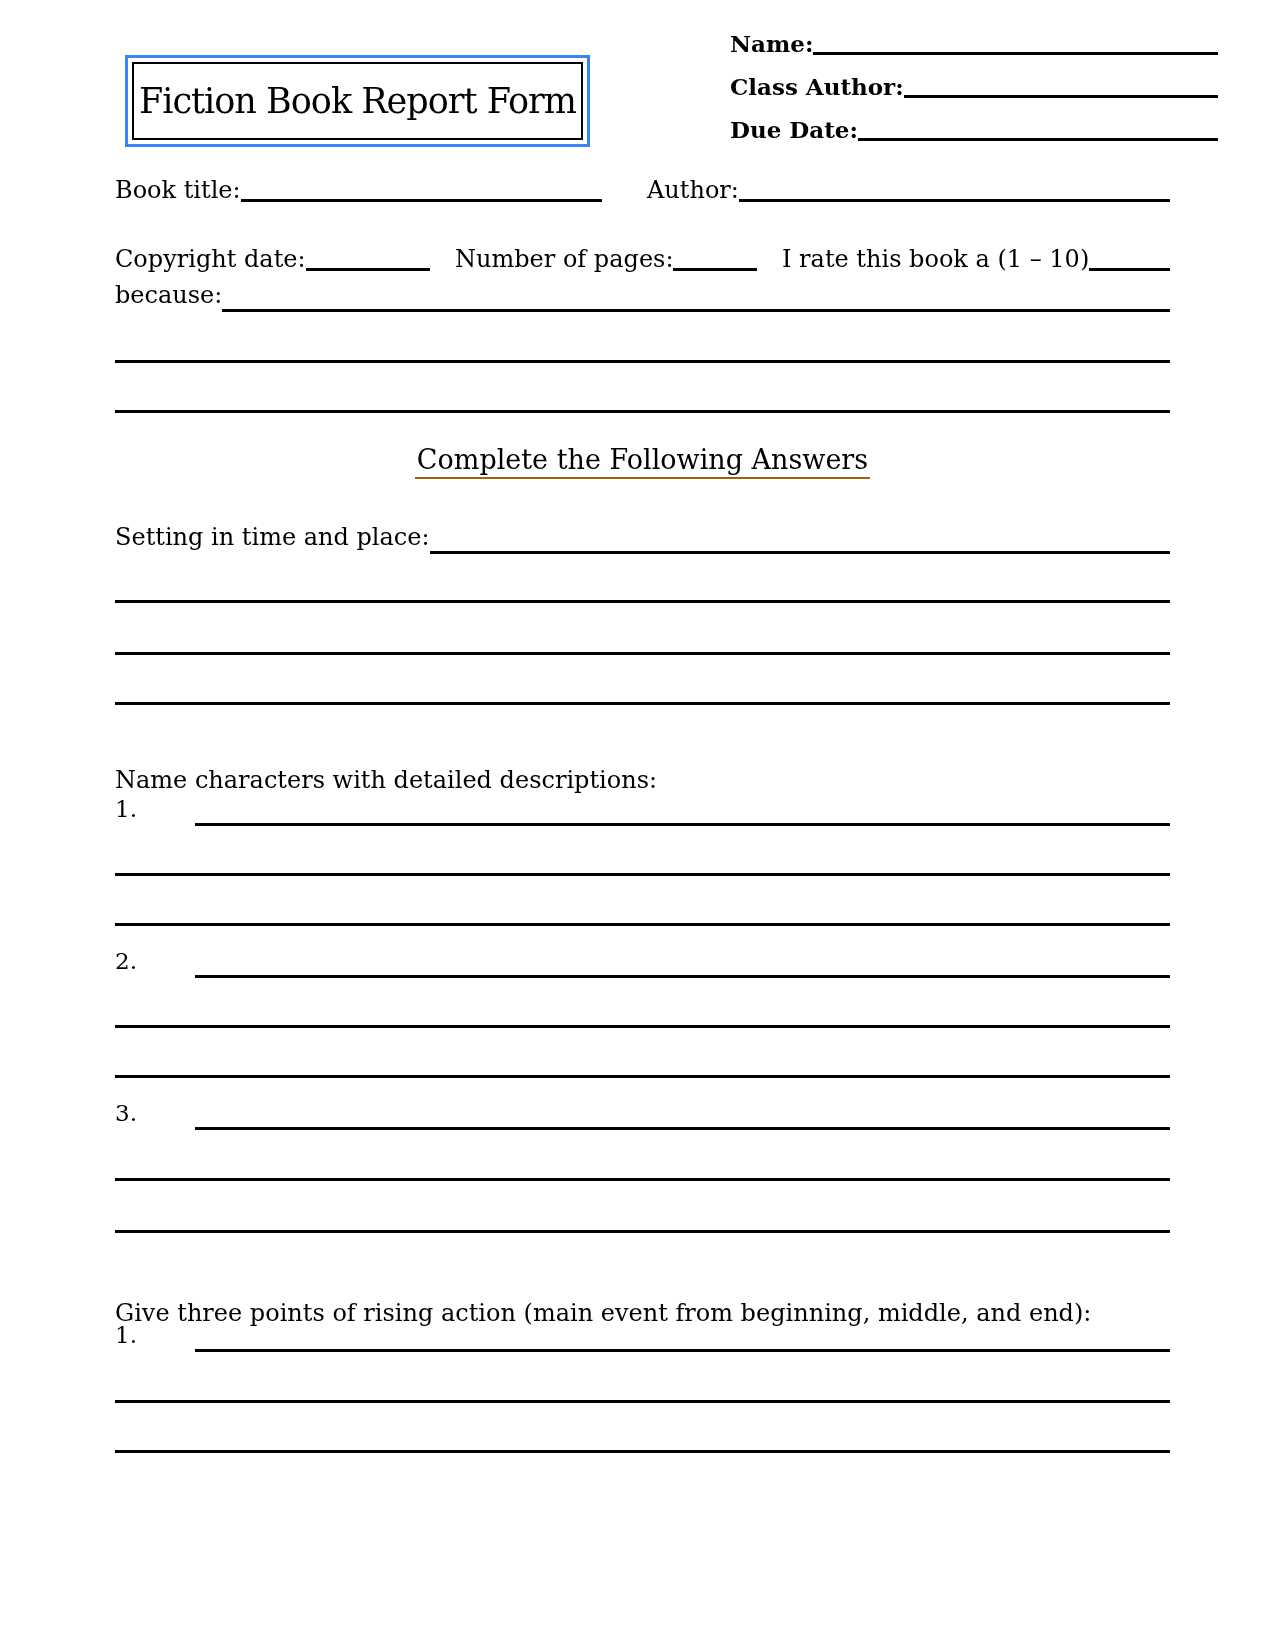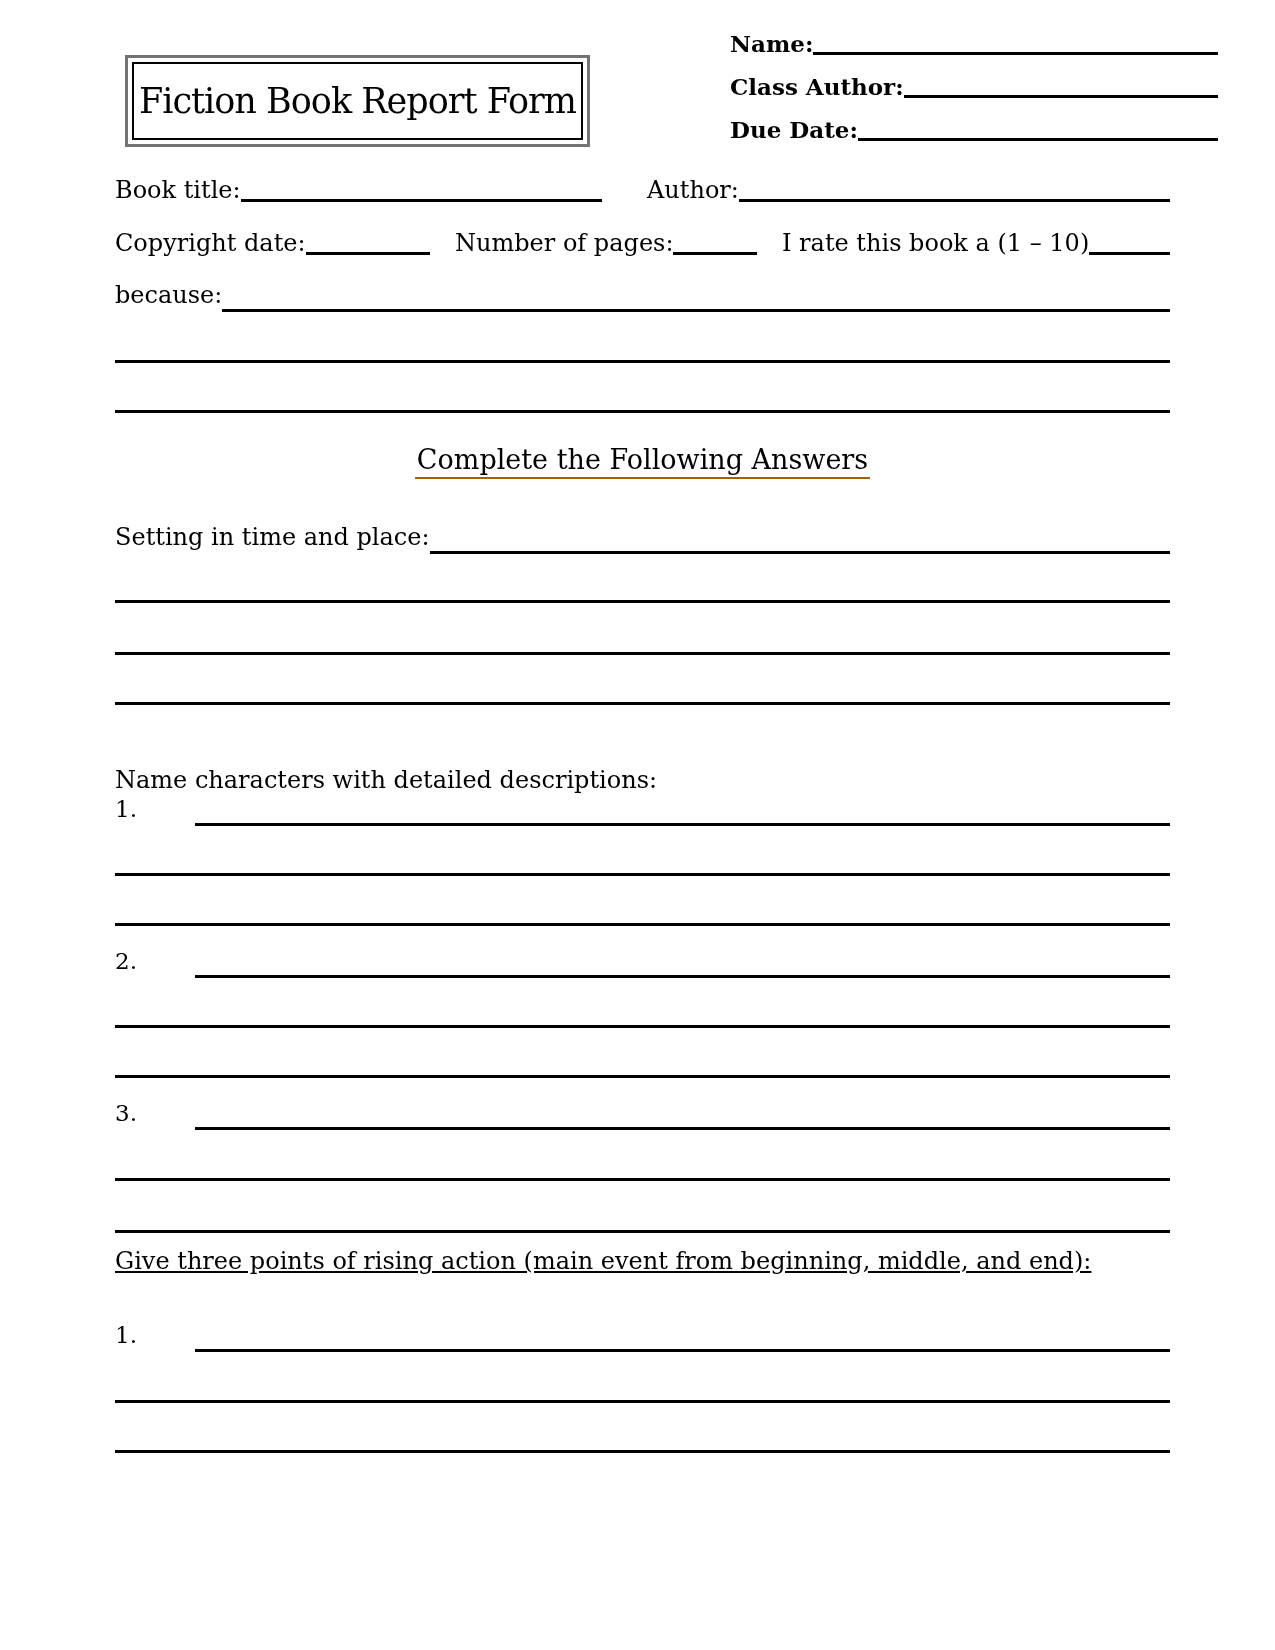--- a/index.html
+++ b/index.html
@@ -8,21 +8,21 @@
     width:1275px; height:1650px;
     background:#ffffff;
     color:#000;
     font-family:"DejaVu Serif", serif;
     overflow:hidden;
     margin:0 auto;
   }
   
   .title-box {
     position:absolute; left:125px; top:55px; width:465px; height:92px;
-    border:3px solid #737373; padding:4px; box-sizing:border-box;
+    border:3px solid #3b82f6; padding:4px; box-sizing:border-box;
   }
   .title-box-inner {
     width:100%; height:100%; border:2px solid #000; box-sizing:border-box;
     display:flex; align-items:center; justify-content:center;
   }
   .title-text { font-size:35px; letter-spacing:-1px; white-space:nowrap; }
 
   
   .header-fields { position:absolute; left:730px; top:12px; width:488px; }
   .hf-row { display:flex; align-items:flex-end; height:43px; font-weight:bold; font-size:23px; }
@@ -75,21 +75,21 @@
       <span class="label">Book title:</span>
       <div class="fill"></div>
     </div>
     <div class="spacer" style="flex:0 0 45px;"></div>
     <div class="group" style="flex:1 1 auto;">
       <span class="label">Author:</span>
       <div class="fill"></div>
     </div>
   </div>
 
-  <div class="row" style="top:228px;">
+  <div class="row" style="top:244px;">
     <div class="group" style="flex:0 0 315px;">
       <span class="label">Copyright date:</span>
       <div class="fill"></div>
     </div>
     <div class="spacer" style="flex:0 0 25px;"></div>
     <div class="group" style="flex:0 0 302px;">
       <span class="label">Number of pages:</span>
       <div class="fill"></div>
     </div>
     <div class="spacer" style="flex:0 0 25px;"></div>
@@ -134,21 +134,21 @@
   <div class="rule" style="top:1025px;"></div>
   <div class="rule" style="top:1075px;"></div>
 
   <div class="row" style="top:1098px;">
     <span class="num">3.</span>
     <div class="fill"></div>
   </div>
   <div class="rule" style="top:1178px;"></div>
   <div class="rule" style="top:1230px;"></div>
 
-  <div class="plain-label" style="top:1247px;text-decoration:underline;">Give three points of rising action (main event from beginning, middle, and end):</div>
+  <div class="plain-label" style="top:1299px;">Give three points of rising action (main event from beginning, middle, and end):</div>
 
   <div class="row" style="top:1320px;">
     <span class="num">1.</span>
     <div class="fill"></div>
   </div>
   <div class="rule" style="top:1400px;"></div>
   <div class="rule" style="top:1450px;"></div>
 
 </div>
 

